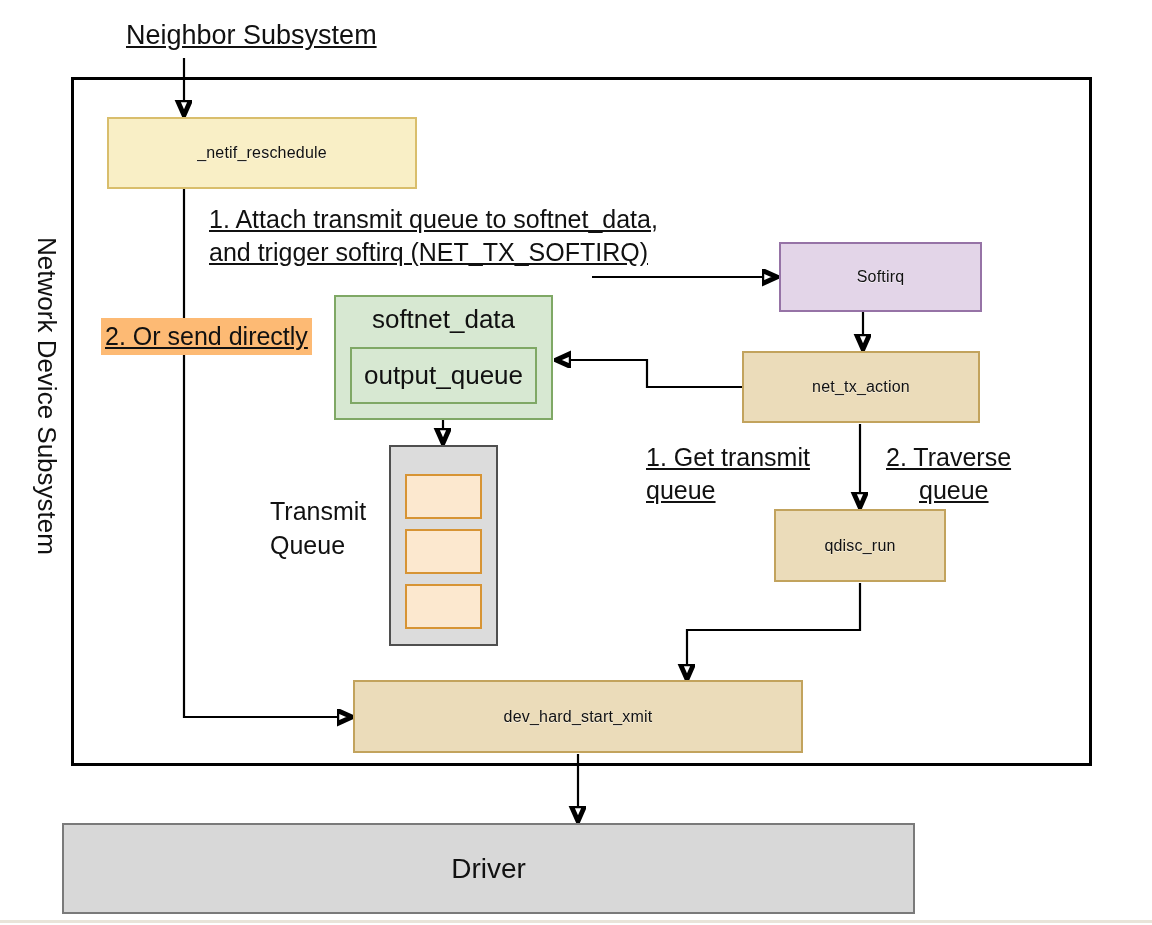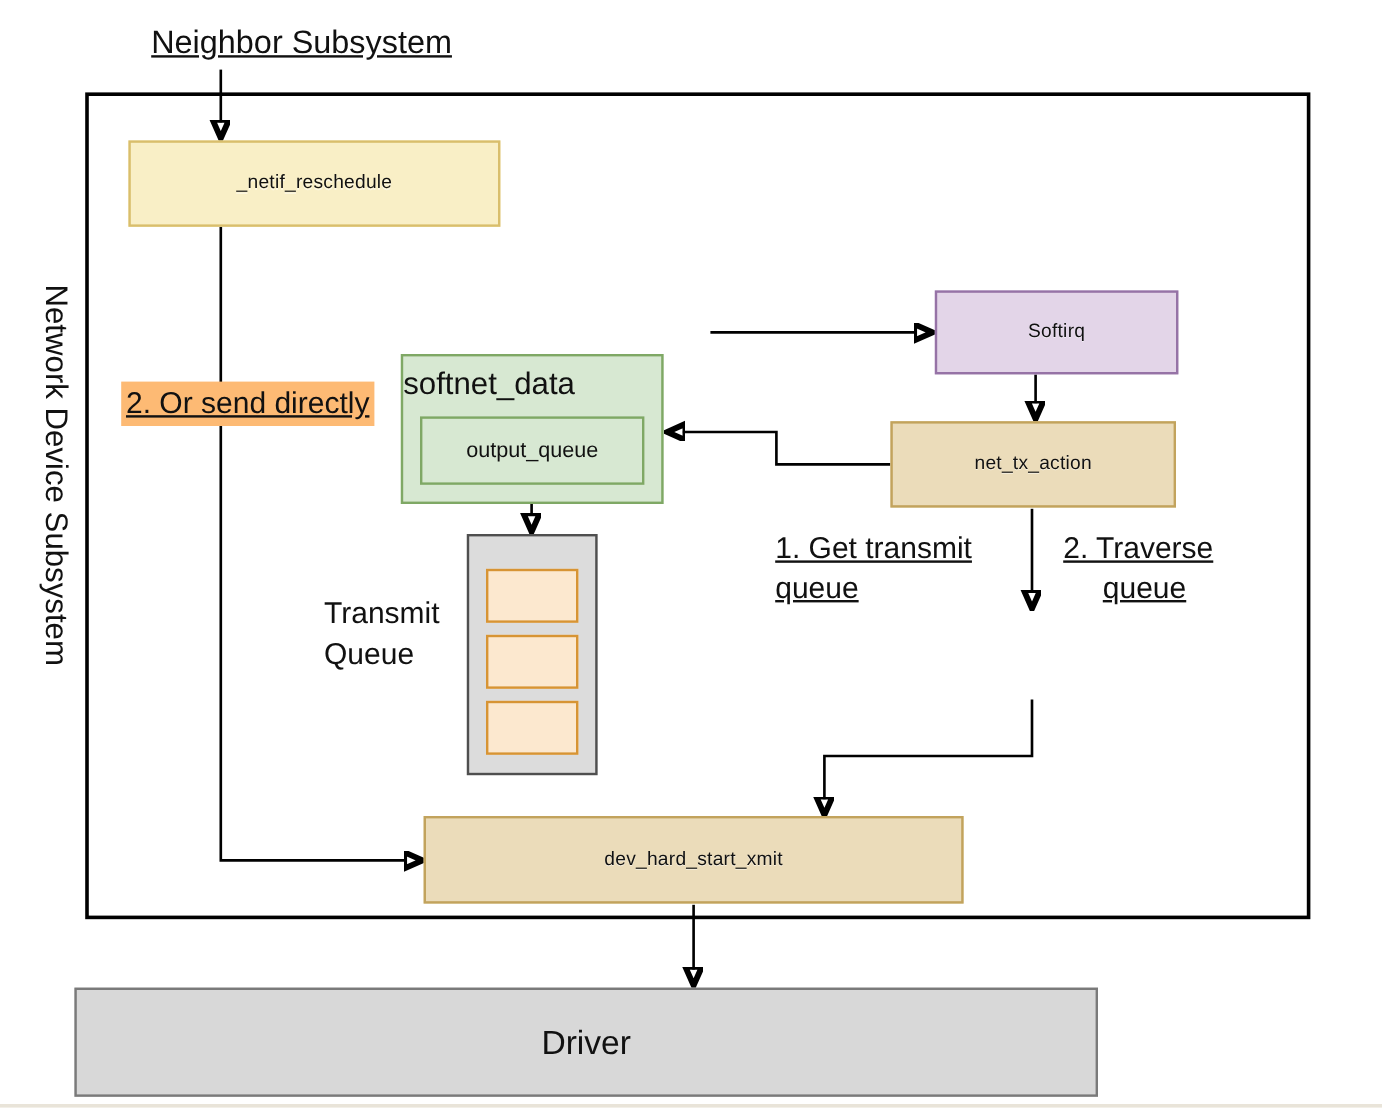--- a/index.html
+++ b/index.html
@@ -67,34 +67,34 @@
     left: 334px; top: 295px;
     width: 219px; height: 125px;
     background: var(--green-fill);
     border: 2px solid var(--green-stroke);
     box-sizing: border-box;
     z-index: 2;
   }
   #softnet-data .group-title {
     position: absolute;
     left: 0; top: 7px; width: 100%;
-    text-align: left;
+    text-align: center;
     font-size: 26px;
   }
   #output-queue {
     position: absolute;
     left: 14px; top: 50px;
     width: 187px; height: 57px;
     background: var(--green-fill);
     border: 2px solid var(--green-stroke);
     box-sizing: border-box;
     display: flex;
     align-items: center;
     justify-content: center;
-    font-size: 18px;
+    font-size: 26px;
   }
 
   
   #transmit-queue {
     left: 389px; top: 445px;
     width: 109px; height: 201px;
     background: var(--queue-fill);
     border: 2px solid var(--queue-stroke);
     box-sizing: border-box;
     display: flex;
@@ -207,32 +207,37 @@
 
   <div id="softirq" class="abs node node-purple">Softirq</div>
 
   <div id="softnet-data" class="abs">
     <div class="group-title">softnet_data</div>
     <div id="output-queue">output_queue</div>
   </div>
 
   <div id="net-tx-action" class="abs node node-tan">net_tx_action</div>
 
+  <div id="qdisc-run" class="abs node node-tan">qdisc_run</div>
 
   <div id="dev-hard-start-xmit" class="abs node node-tan">dev_hard_start_xmit</div>
 
   <div id="transmit-queue" class="abs">
       <div class="queue-slot"></div>
       <div class="queue-slot"></div>
       <div class="queue-slot"></div>
     </div>
   <div id="transmit-queue-label" class="abs">Transmit Queue</div>
 
   <div id="driver" class="abs">Driver</div>
 
+  <div id="attach-note" class="abs annot">
+    <div>1. Attach transmit queue to softnet_data,</div>
+    <div>and trigger softirq (NET_TX_SOFTIRQ)</div>
+  </div>
 
   <div id="send-directly-note" class="abs annot">2. Or send directly</div>
 
   <div id="get-transmit-note" class="abs annot">
     <div>1. Get transmit</div>
     <div>queue</div>
   </div>
 
   <div id="traverse-note" class="abs annot">
     <div>2. Traverse</div>

